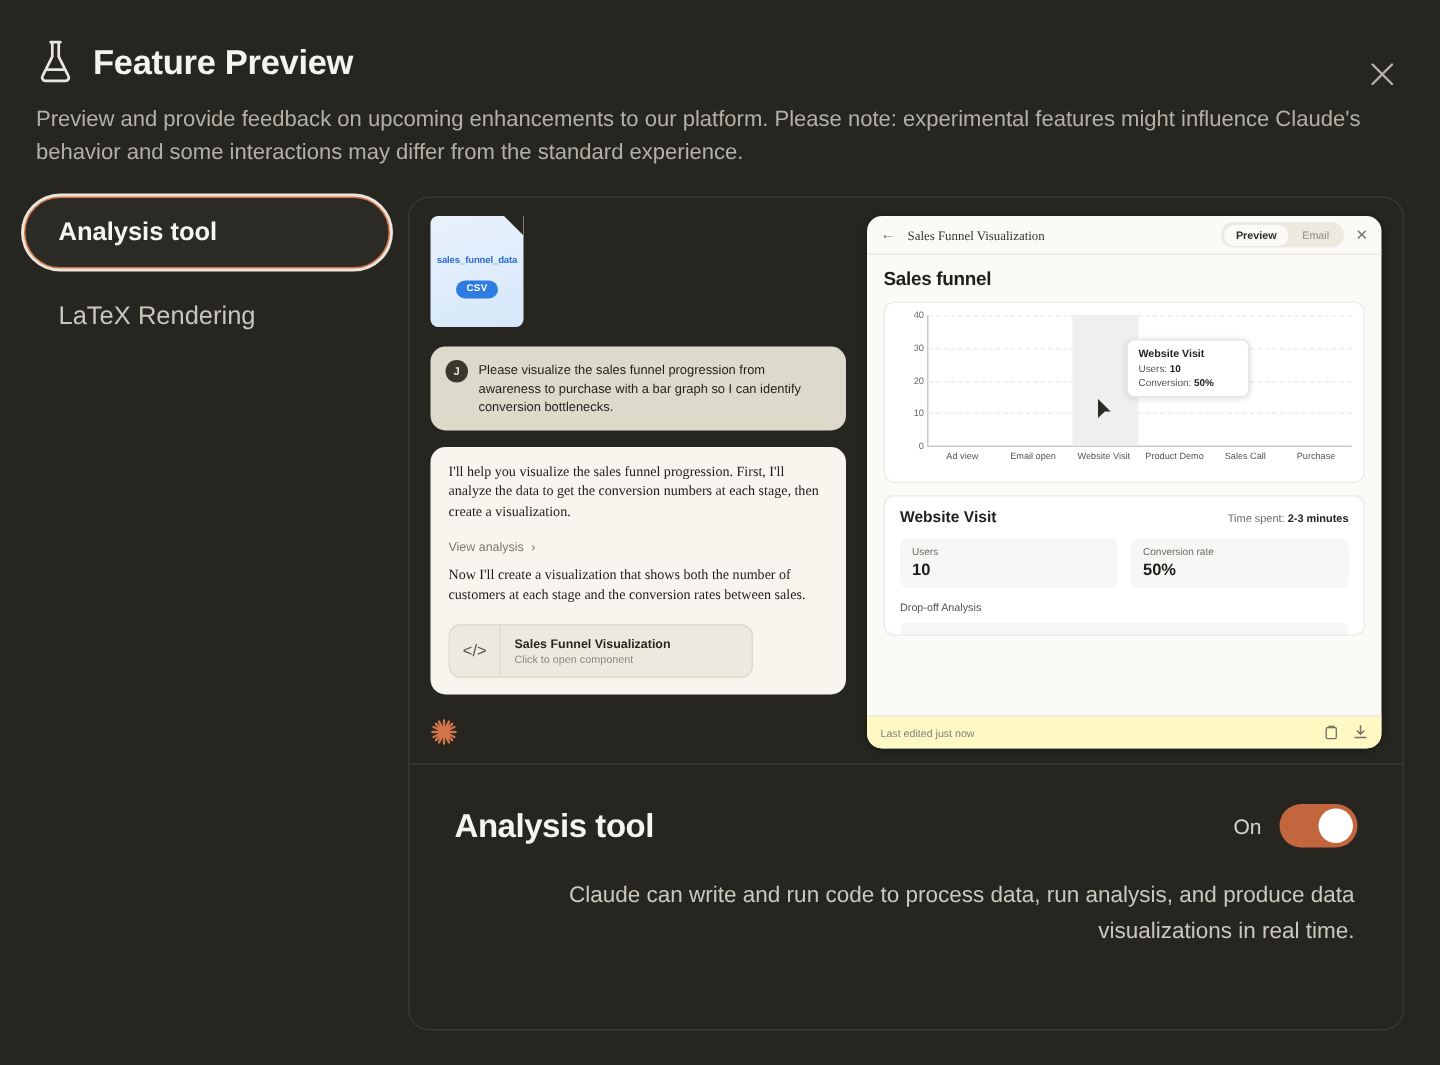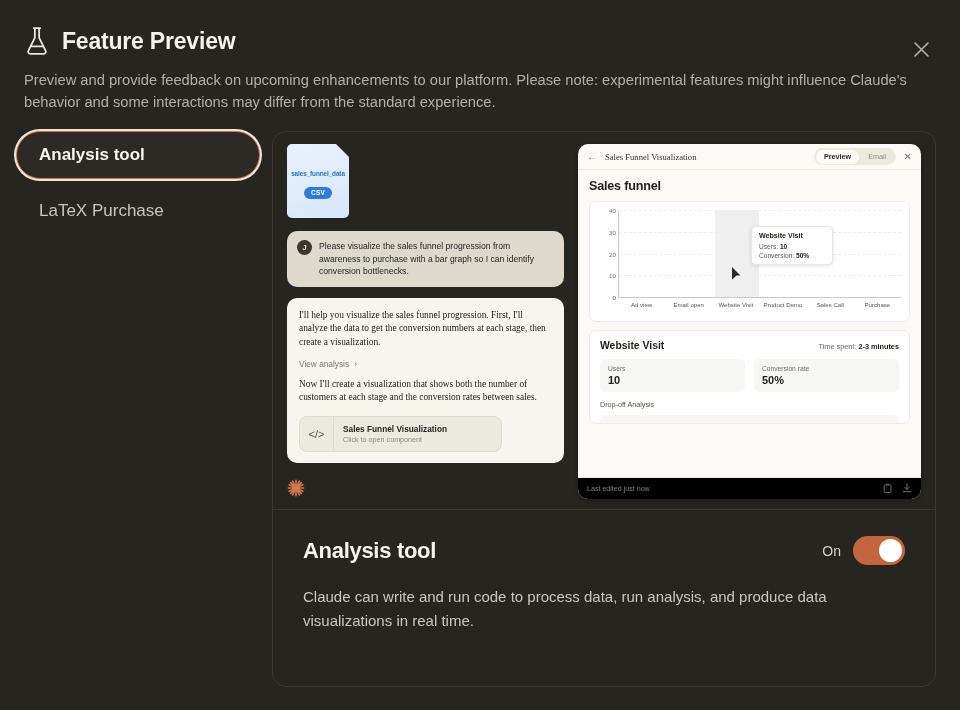--- a/index.html
+++ b/index.html
@@ -229,21 +229,21 @@
   .det-sub { font-size: 7.2px; color: #56544e; margin-top: 8px; }
   .det-bottom {
     margin-top: 6px; background: #f6f6f4; border-radius: 5px;
     padding: 7px 9px; display: flex;
   }
   .det-b-col { flex: 1; font-size: 8.4px; font-weight: 700; color: #1f1e1a; }
 
   .art-foot {
     height: 22px; border-top: 1px solid #eceadf;
     display: flex; align-items: center; padding: 0 9px;
-    background: #000000;
+    background: #fef9c3;
   }
   .foot-txt { font-size: 7.1px; color: #84817a; flex: 1; }
   .foot-ico { font-size: 8.5px; color: #75726a; margin-left: 10px; cursor: pointer; }
 
   
   .desc-sec { padding: 26px 30px 0 30px; }
   .desc-row { display: flex; align-items: center; }
   .desc-title {
     font-size: 22px; font-weight: 700; color: #f6f4ef;
     flex: 1; letter-spacing: -0.3px;
@@ -253,21 +253,21 @@
   .toggle {
     width: 52px; height: 29px; border-radius: 15px;
     background: #c4663d; position: relative; cursor: pointer;
   }
   .knob {
     position: absolute; top: 3px; right: 3px;
     width: 23px; height: 23px; border-radius: 50%; background: #fff;
   }
   .desc-text {
     margin-top: 20px; font-size: 15px; line-height: 24px;
-    color: #cac7bd; max-width: 600px;
+    color: #cac7bd; max-width: 600px; text-align: right;
   }
 </style>
 </head>
 <body>
 
 <div class="modal">
 
   <div class="hdr">
     <div class="hdr-row">
       <span>
@@ -287,21 +287,21 @@
     </svg>
   </div>
 
   <div class="body">
 
     <div class="sidebar">
       <div class="side-item active">
         <span>Analysis tool</span>
       </div>
       <div class="side-item">
-        <span>LaTeX Purchase</span>
+        <span>LaTeX Rendering</span>
       </div>
     </div>
 
     <div class="panel">
 
       <div class="preview-area">
 
         <div class="convo">
 
           <div class="file-card">

